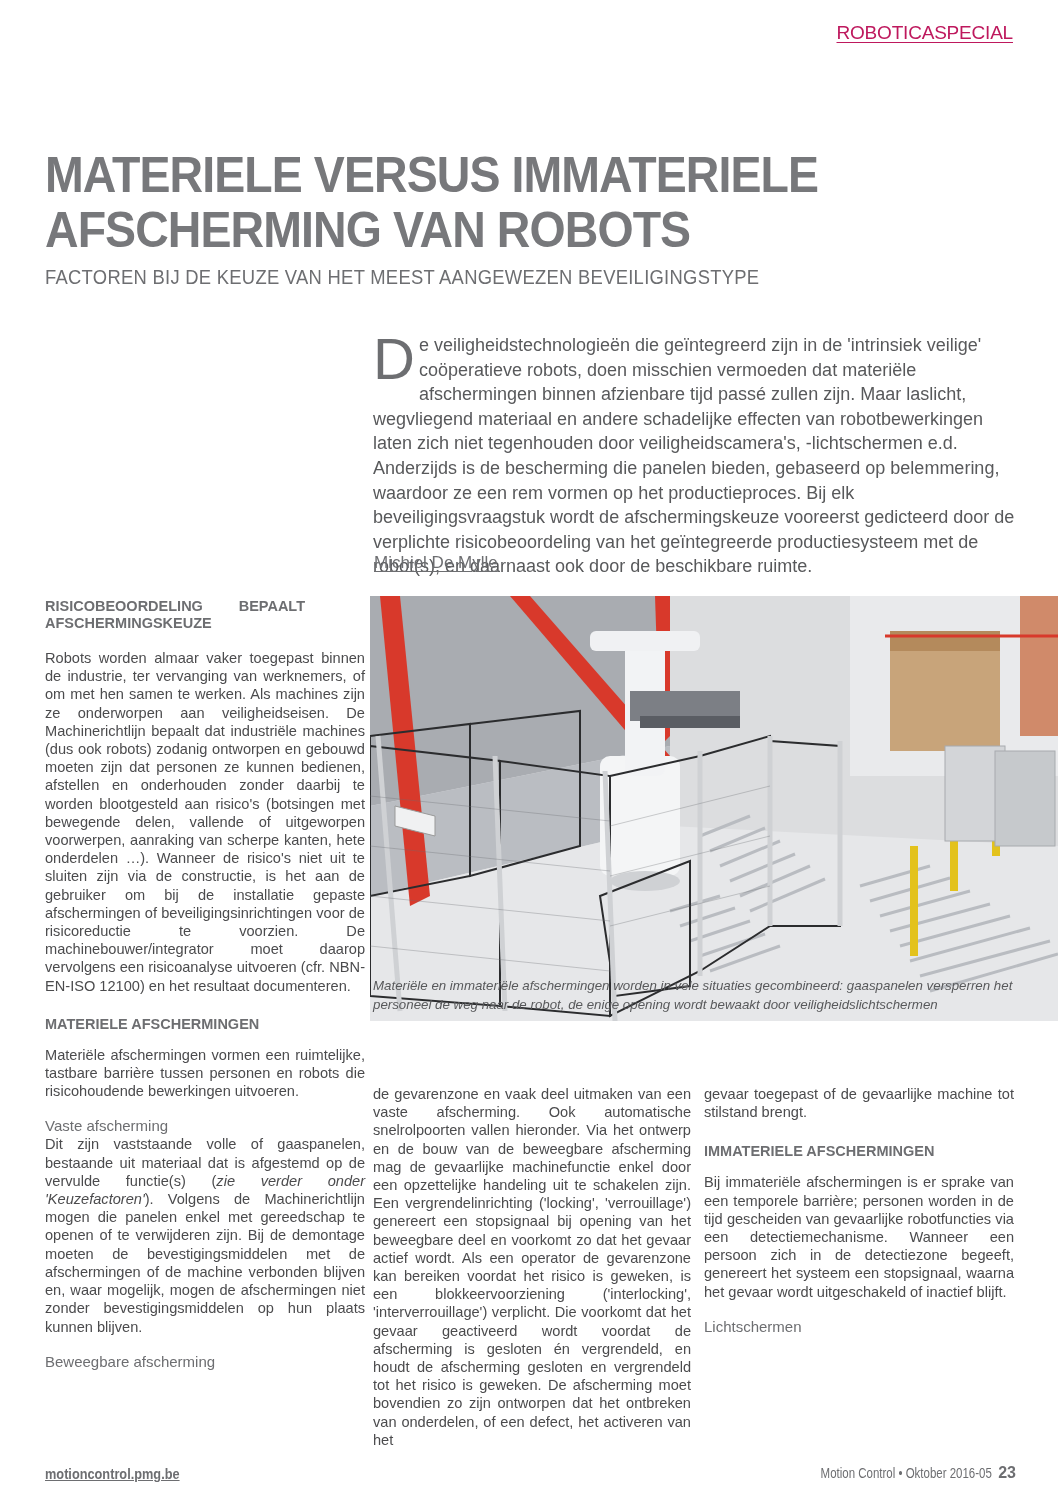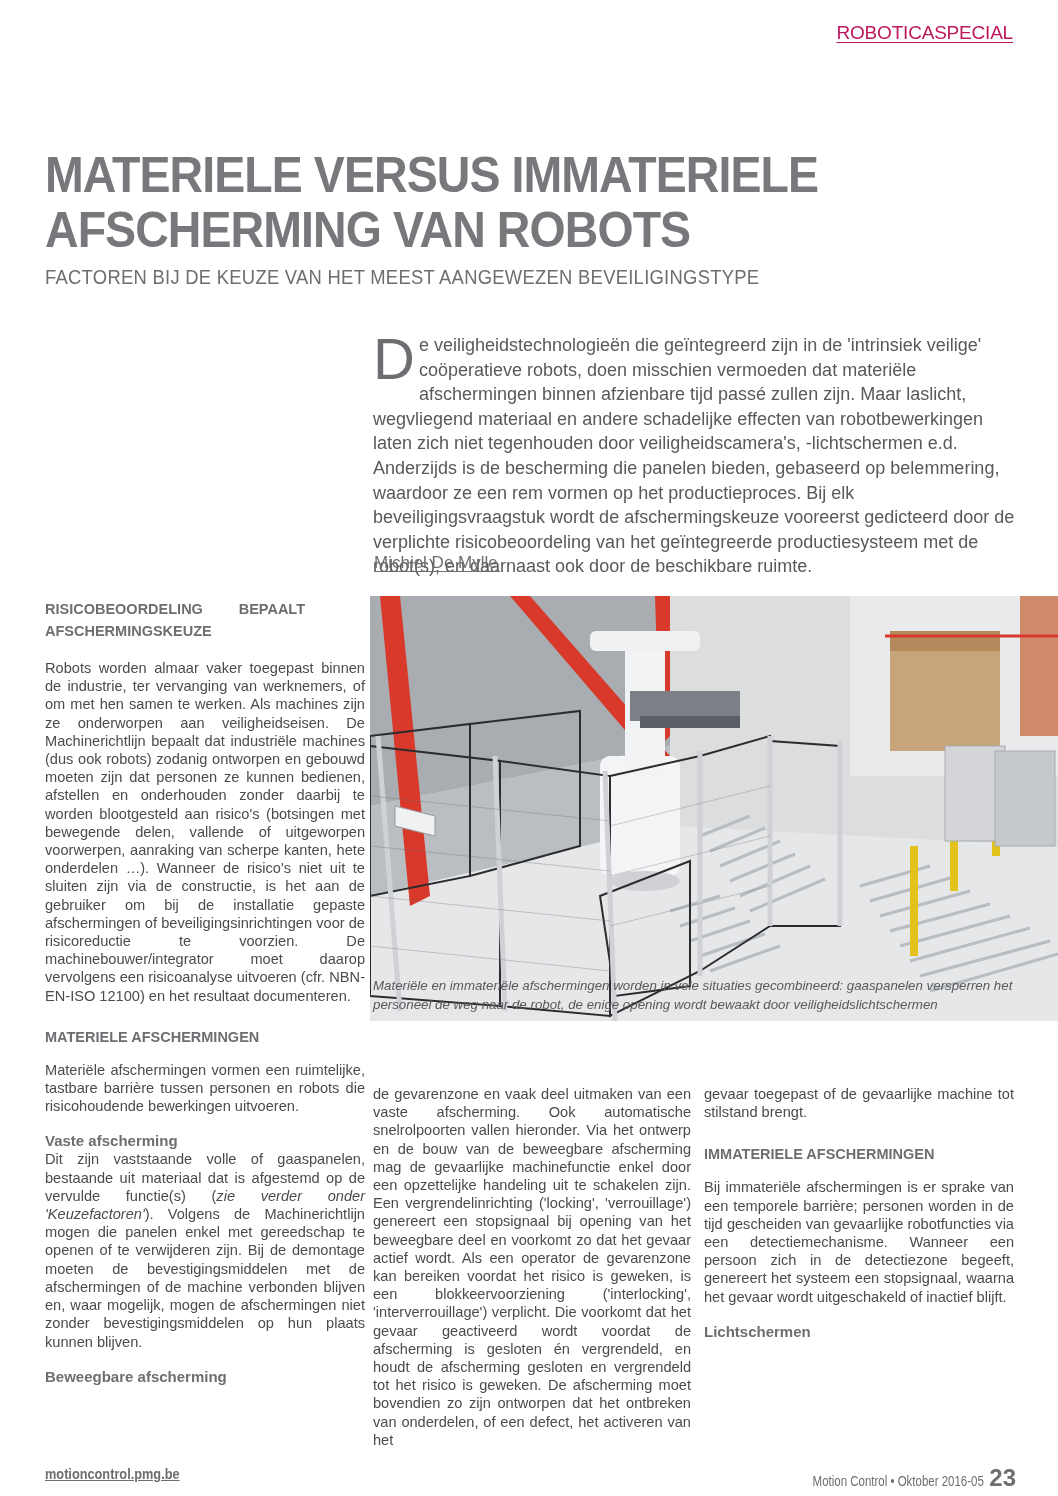--- a/index.html
+++ b/index.html
@@ -11,25 +11,25 @@
   .title { left:45px; top:148px; width:900px; font-size:50px; font-weight:bold; color:#77787b;
            line-height:55px; letter-spacing:-1px; transform:scaleX(0.93); transform-origin:left top; }
   .subtitle { left:45px; top:266px; font-size:20px; color:#6d6e71; letter-spacing:0.3px; transform:scaleX(0.92); transform-origin:left top; white-space:nowrap; }
   .lead { left:373px; top:333px; width:650px; font-size:18px; line-height:24.6px; color:#58595b; }
   .lead .dropcap { float:left; font-size:58px; line-height:48px; margin:2px 4px 0 0; color:#6d6e71; }
   .author { left:354px; top:553px; font-size:17px; color:#6d6e71; text-decoration:underline; text-underline-offset:3px;margin-left:20px; }
   .photo { left:370px; top:596px; width:688px; height:425px; overflow:hidden; background:#d9dadb; }
   .caption { left:373px; top:976px; width:670px; font-size:13.3px; line-height:19px; font-style:italic; color:#58595b; }
   .col { position:absolute; font-size:14.6px; line-height:18.2px; color:#4b4b4d; text-align:justify; }
   .col p { margin:0; }
-  .h-main { font-weight:bold; font-size:14.5px; line-height:22px; color:#6d6e71; text-transform:uppercase; margin:0; }
-  .h-sub { font-weight:bold; font-size:15px; line-height:18px; color:#6d6e71; margin:0; }
+  .h-main { font-weight:bold; font-size:14.5px; line-height:17px; color:#6d6e71; text-transform:uppercase; margin:0; }
+  .h-sub { font-weight:normal; font-size:15px; line-height:18px; color:#6d6e71; margin:0; }
   .footer-link { left:45px; top:1465px; font-size:15px; font-weight:bold; color:#6d6e71; text-decoration:underline; transform:scaleX(0.85); transform-origin:left top; }
   .footer-right { right:42px; top:1464px; font-size:14px; color:#6d6e71; white-space:nowrap; }
-  .footer-right .pg { font-weight:bold; font-size:24px; margin-left:6px; }
+  .footer-right .pg { font-weight:bold; font-size:16px; margin-left:6px; }
   .footer-right .pub { display:inline-block; transform:scaleX(0.82); transform-origin:right center; }
 </style>
 </head>
 <body>
 
 <div class="abs section-tag">ROBOTICASPECIAL</div>
 
 <div class="abs title">
   <div>MATERIELE VERSUS IMMATERIELE</div>
   <div>AFSCHERMING VAN ROBOTS</div>

